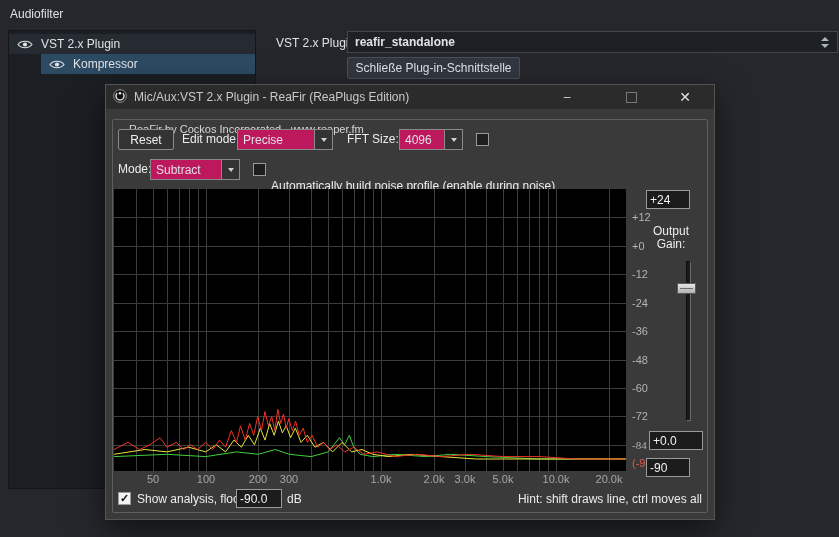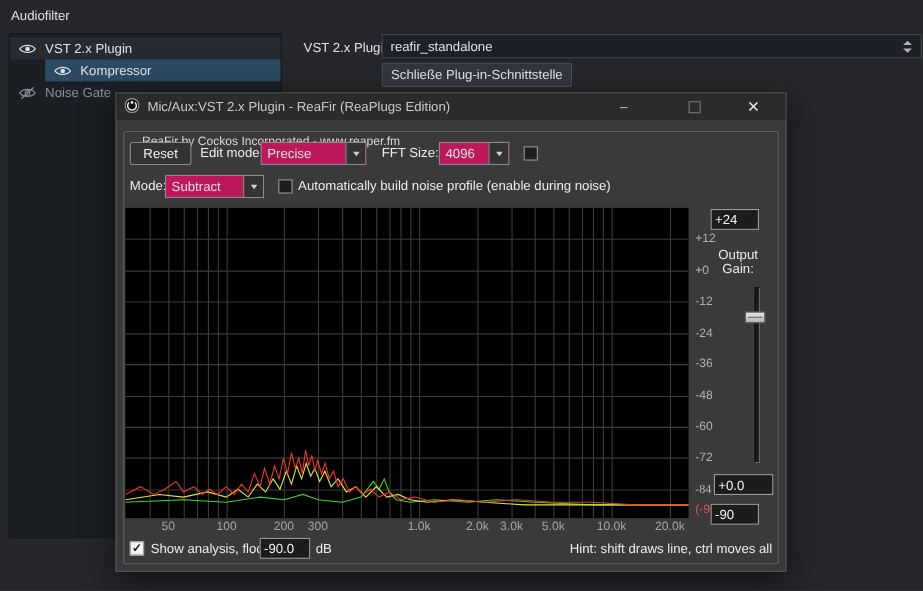--- a/index.html
+++ b/index.html
@@ -15,21 +15,21 @@
   .filter-row{height:20px;display:flex;align-items:center;gap:8px;padding-left:8px;cursor:default;}
   .filter-row.hover{background:#262b32;}
   .filter-row.selected{background:#2d4a63;margin-left:32px;}
   .filter-row .eye{display:flex;align-items:center;color:#dfe1e5;}
   .filter-row.hidden-filter{color:#8b8f96;}
   .filter-row.hidden-filter .eye{color:#8b8f96;}
   #prop-label{position:absolute;left:276px;top:36px;}
   #plugin-combo{position:absolute;left:347px;top:31px;width:491px;height:22px;
     background:#1d2126;border:1px solid #41464e;box-sizing:border-box;
     display:flex;align-items:center;padding-left:7px;}
-  #plugin-combo .val{flex:1;white-space:nowrap;overflow:hidden;}
+  #plugin-combo .val{flex:1;white-space:nowrap;overflow:hidden;font-weight:bold;}
   .combo-spin{width:18px;display:flex;flex-direction:column;align-items:center;
     justify-content:center;gap:3px;margin-right:3px;}
   .tri-up{width:0;height:0;border-left:4px solid transparent;border-right:4px solid transparent;
     border-bottom:4px solid #aeb4bc;}
   .tri-down{width:0;height:0;border-left:4px solid transparent;border-right:4px solid transparent;
     border-top:4px solid #aeb4bc;}
   #close-plugin-btn{position:absolute;left:347px;top:57px;width:173px;height:22px;
     background:#32373f;border:1px solid #4a5059;border-radius:2px;box-sizing:border-box;
     display:flex;align-items:center;justify-content:center;cursor:default;}
   
@@ -70,21 +70,21 @@
   #mode-label{left:12px;top:53px;}
   #mode-combo{left:44px;top:50px;width:90px;}
   .cb{position:absolute;width:13px;height:13px;background:#1e1e1e;
     border:1px solid #9a9a9a;box-sizing:border-box;cursor:default;}
   .cb.checked{background:#f2f2f2;color:#111;display:flex;align-items:center;
     justify-content:center;font-size:11px;font-weight:bold;}
   .cb.checked::after{content:"\2713";margin-top:-1px;}
   #compat-cb{left:370px;top:24px;}
   #compat-label{left:388px;top:23px;}
   #autonoise-cb{left:147px;top:54px;}
-  #autonoise-label{left:165px;top:53px;text-align:right;}
+  #autonoise-label{left:165px;top:70px;text-align:right;}
   #graph{position:absolute;left:8px;top:80px;width:512px;height:282px;background:#000;}
   #freq-labels{position:absolute;left:8px;top:364px;width:512px;height:13px;
     font-size:11px;color:#a3a8a3;}
   #freq-labels div{position:absolute;top:0;transform:translateX(-50%);white-space:nowrap;}
   #db-labels{position:absolute;left:524px;top:80px;width:44px;height:282px;
     font-size:11px;color:#b3b3b3;}
   #db-labels div{position:absolute;left:2px;white-space:nowrap;}
   #db-labels .floor{color:#e2584a;}
   .tinput{position:absolute;background:#1c1c1c;border:1px solid #9a9a9a;color:#f2f2f2;
     font-family:"Liberation Sans",sans-serif;font-size:12px;padding:0 3px;
@@ -125,30 +125,20 @@
         <span>VST 2.x Plugin</span>
       </div>
       <div class="filter-row selected">
         <span class="eye">
           <svg width="16" height="11" viewBox="0 0 16 11">
             <path d="M1 5.5 C4 1.2, 12 1.2, 15 5.5 C12 9.8, 4 9.8, 1 5.5 Z" fill="none" stroke="currentColor" stroke-width="1.1"></path>
             <circle cx="8" cy="5.5" r="2.1" fill="currentColor"></circle>
           </svg>
         </span>
         <span>Kompressor</span>
-      </div>
-      <div class="filter-row hidden-filter">
-        <span class="eye">
-          <svg width="16" height="11" viewBox="0 0 16 11">
-            <path d="M1 5.5 C4 1.2, 12 1.2, 15 5.5 C12 9.8, 4 9.8, 1 5.5 Z" fill="none" stroke="currentColor" stroke-width="1.1"></path>
-            <circle cx="8" cy="5.5" r="2.1" fill="none" stroke="currentColor" stroke-width="1"></circle>
-            <line x1="2.5" y1="10.5" x2="13.5" y2="0.5" stroke="currentColor" stroke-width="1.2"></line>
-          </svg>
-        </span>
-        <span>Noise Gate</span>
       </div>
     </div>
 
   <div id="prop-label">VST 2.x Plugin</div>
 
   <div id="plugin-combo">
     <span class="val">reafir_standalone</span>
     <span class="combo-spin">
       <span class="tri-up"></span>
       <span class="tri-down"></span>

